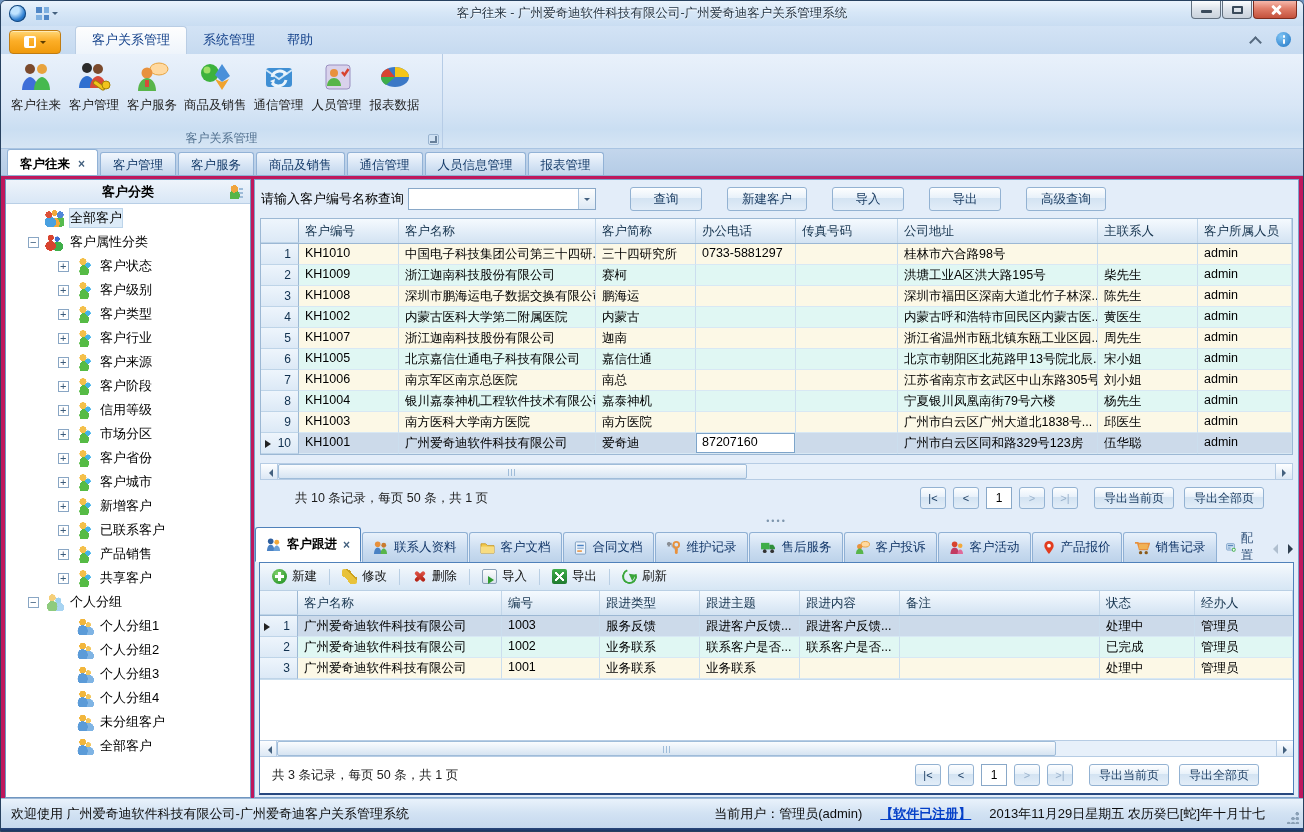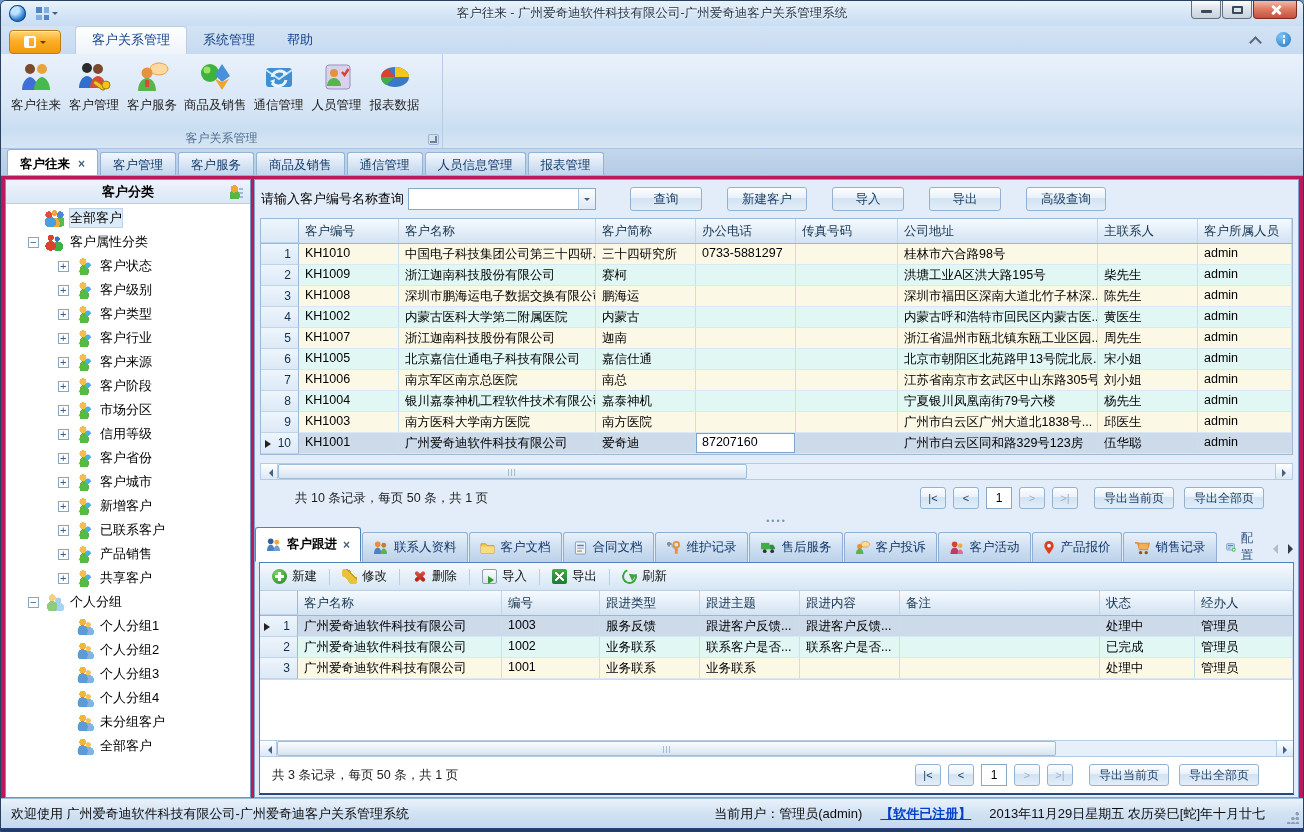--- a/index.html
+++ b/index.html
@@ -393,27 +393,27 @@
 
           <div class="titem level-1 expander-plus icon-duo">
             <span class="texp"></span>
             <span class="ticon"></span>
             <span class="tlabel">客户阶段</span>
           </div>
 
           <div class="titem level-1 expander-plus icon-duo">
             <span class="texp"></span>
             <span class="ticon"></span>
+            <span class="tlabel">信用等级</span>
+          </div>
+
+          <div class="titem level-1 expander-plus icon-duo">
+            <span class="texp"></span>
+            <span class="ticon"></span>
             <span class="tlabel">市场分区</span>
-          </div>
-
-          <div class="titem level-1 expander-plus icon-duo">
-            <span class="texp"></span>
-            <span class="ticon"></span>
-            <span class="tlabel">信用等级</span>
           </div>
 
           <div class="titem level-1 expander-plus icon-duo">
             <span class="texp"></span>
             <span class="ticon"></span>
             <span class="tlabel">客户省份</span>
           </div>
 
           <div class="titem level-1 expander-plus icon-duo">
             <span class="texp"></span>

